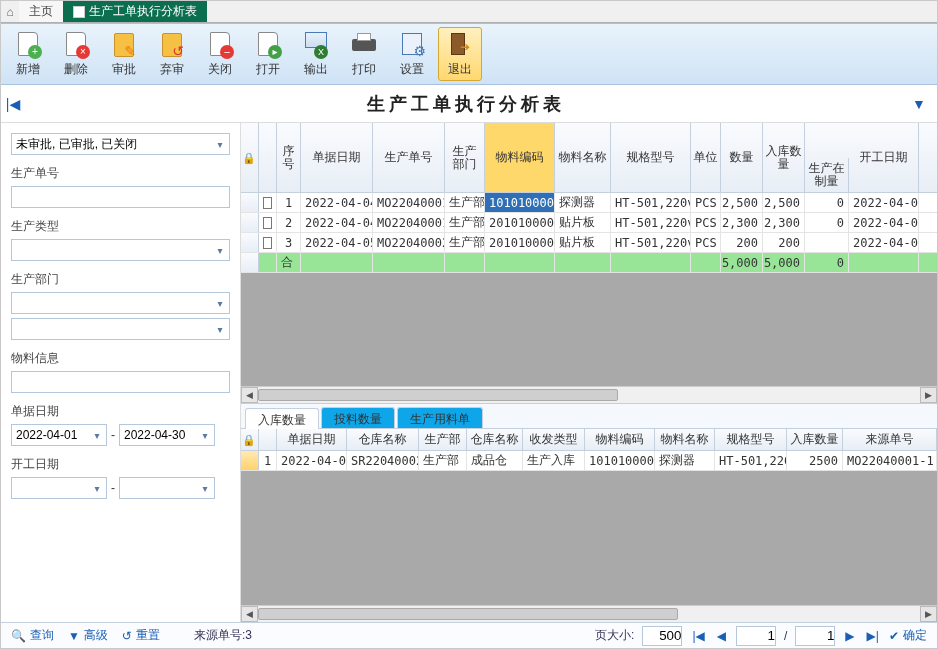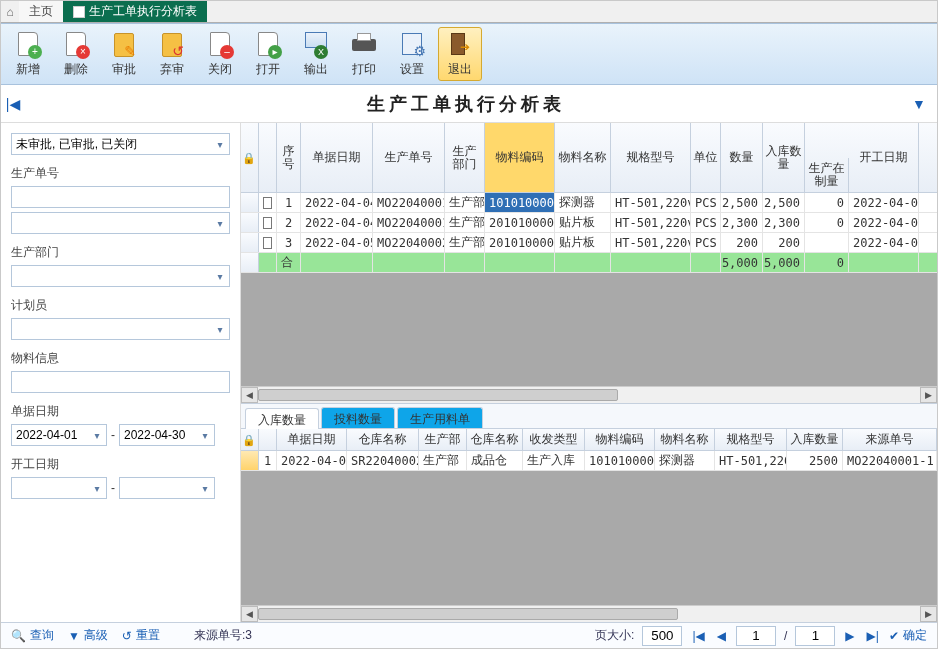--- a/index.html
+++ b/index.html
@@ -46,21 +46,21 @@
 .hscroll .arrow-left{left:0;} .hscroll .arrow-right{right:0;}
 .hscroll .thumb{position:absolute; top:2px; bottom:2px; background:#cfcfcf; border:1px solid #aaa; border-radius:2px;}
 .sub-tabs { display:flex; border:1px solid #c5d0de; border-left:none; border-right:none; background:#f5f8fc; height:26px; padding-left:4px; padding-top:3px; gap:2px;}
 .sub-tab { padding:3px 12px; border:1px solid #c5d0de; border-bottom:none; border-radius:3px 3px 0 0; background:#0ea5e9; cursor:pointer; font-size:12px;}
 .sub-tab.active { background:#fff; position:relative; top:1px;}
 .row-ind.sel { background: linear-gradient(#ffe9b3,#ffd36b); }
 .footer-bar { height:26px; border-top:1px solid #c5d0de; display:flex; align-items:center; padding:0 10px; gap:14px; font-size:12px; color:#335; background:#fafcff;}
 .footer-bar .link{ display:flex; align-items:center; gap:4px; cursor:pointer; color:#1a5fb4;}
 .footer-bar .spacer { flex:1;}
 .pager { display:flex; align-items:center; gap:8px;}
-.pager input{ width:40px; height:20px; text-align:center; border:1px solid #b5c7db;}
+.pager input{ width:40px; height:20px; text-align:right; border:1px solid #b5c7db;}
 .pager .nav { color:#1a5fb4; cursor:pointer; padding:0 2px; font-size:12px;}
 .badge { position:absolute; width:14px; height:14px; border-radius:50%; display:flex; align-items:center; justify-content:center; font-size:10px; color:#fff;}
 .lock-icon{ color:#c89b2a; font-size:11px;}
 </style>
 </head>
 <body>
 
 <div class="tabbar">
   <div class="home">⌂</div>
   <div class="tab inactive">
@@ -152,26 +152,26 @@
 </div>
 
 <div class="main">
 
   <div class="sidebar">
     <div class="combo"><input class="text-input" value="未审批, 已审批, 已关闭" style=""><div class="arrow">▾</div></div>
 
     <div class="field-label">生产单号</div>
     <input class="text-input" style="">
 
+    <div class="field-label">生产类型</div>
     <div class="combo"><input class="text-input" style=""><div class="arrow">▾</div></div>
 
     <div class="field-label">生产部门</div>
     <div class="combo"><input class="text-input" style=""><div class="arrow">▾</div></div>
 
-    <div class="field-label">计划员</div>
     <div class="combo"><input class="text-input" style=""><div class="arrow">▾</div></div>
 
     <div class="field-label">物料信息</div>
     <input class="text-input" style="">
 
     <div class="field-label">单据日期</div>
     <div class="field-ctrl">
       <div class="date"><input class="text-input" value="2022-04-01" style=""><div class="arrow">▾</div></div>
       <span>-</span>
       <div class="date"><input class="text-input" value="2022-04-30" style=""><div class="arrow">▾</div></div>

